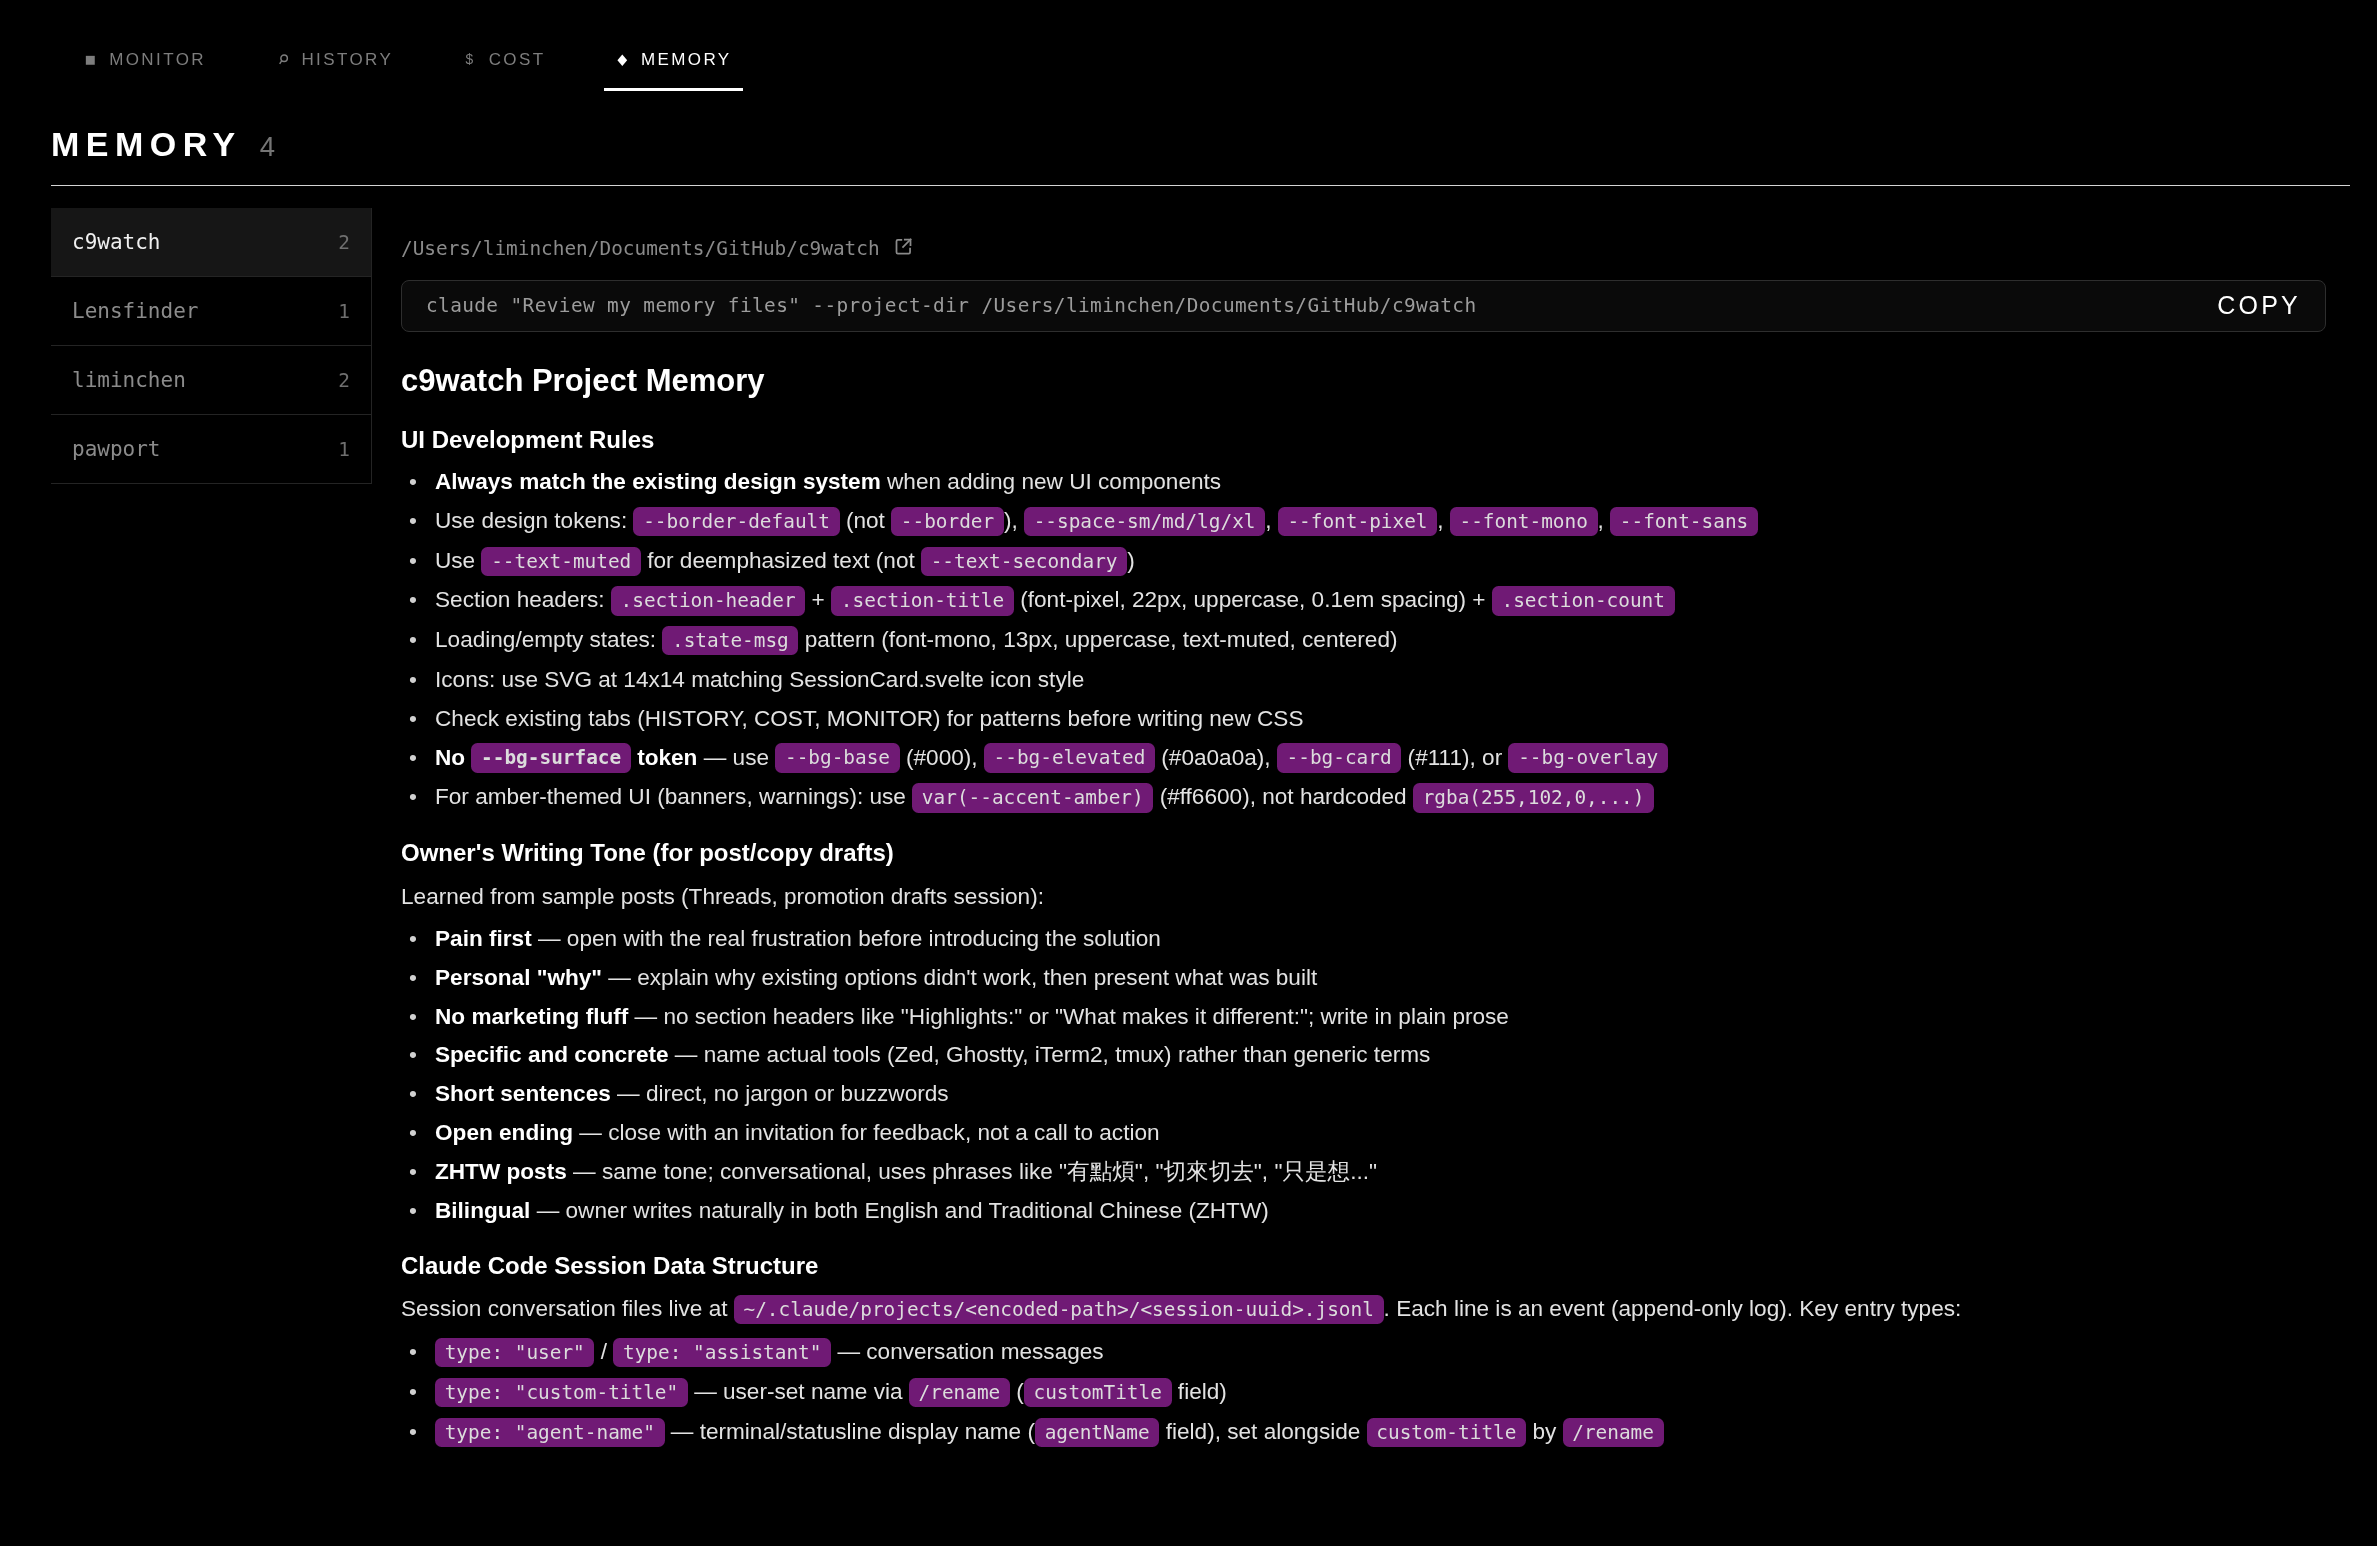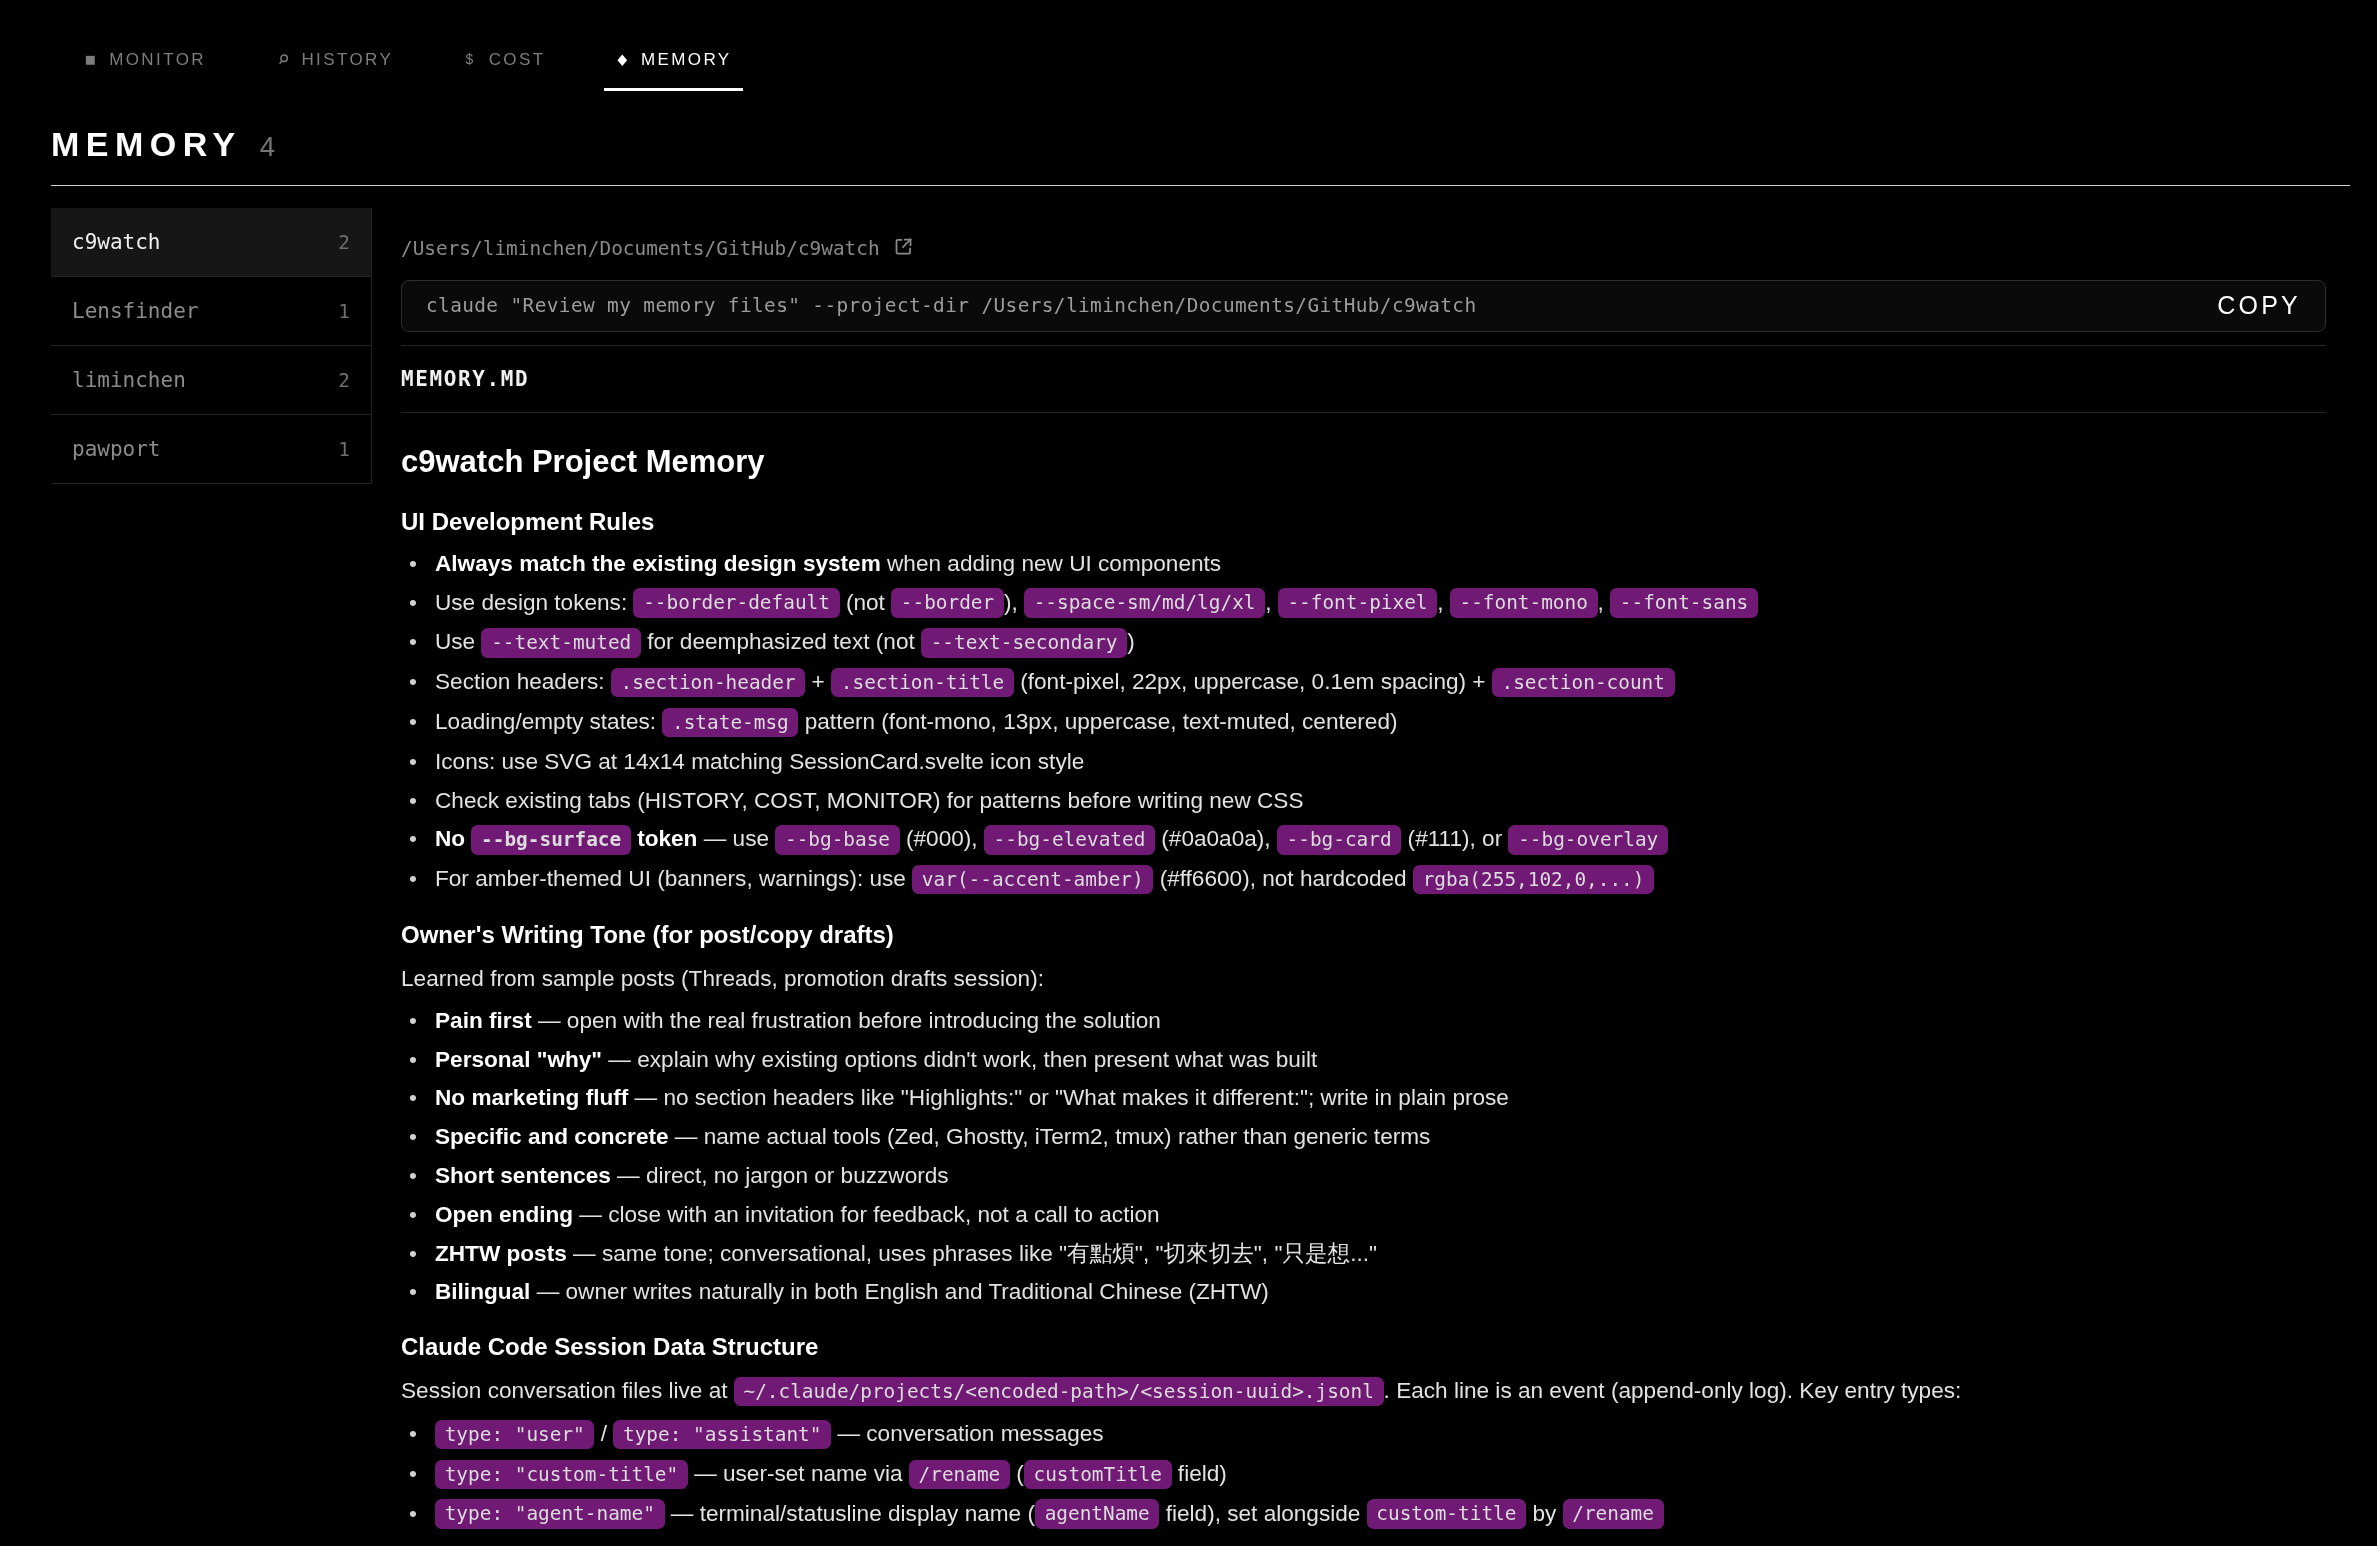--- a/index.html
+++ b/index.html
@@ -138,23 +138,20 @@
             <path d="M20 4 L11.5 12.5"></path>
           </svg>
         </span>
       </div>
 
       <div class="cmd-bar">
         <span class="cmd-text">claude "Review my memory files" --project-dir /Users/liminchen/Documents/GitHub/c9watch</span>
         <button class="copy-btn">COPY</button>
       </div>
 
-      <div class="file-header">
-        <span class="file-label">MEMORY.MD</span>
-      </div>
 
       <article class="doc">
           <h1>c9watch Project Memory</h1>
           <h3>UI Development Rules</h3>
           <ul>
             <li><span class="seg-bold">Always match the existing design system</span><span class="seg-text"> when adding new UI components</span></li>
             <li><span class="seg-text">Use design tokens: </span><span class="seg-code chip">--border-default</span><span class="seg-text"> (not </span><span class="seg-code chip">--border</span><span class="seg-text">), </span><span class="seg-code chip">--space-sm/md/lg/xl</span><span class="seg-text">, </span><span class="seg-code chip">--font-pixel</span><span class="seg-text">, </span><span class="seg-code chip">--font-mono</span><span class="seg-text">, </span><span class="seg-code chip">--font-sans</span></li>
             <li><span class="seg-text">Use </span><span class="seg-code chip">--text-muted</span><span class="seg-text"> for deemphasized text (not </span><span class="seg-code chip">--text-secondary</span><span class="seg-text">)</span></li>
             <li><span class="seg-text">Section headers: </span><span class="seg-code chip">.section-header</span><span class="seg-text"> + </span><span class="seg-code chip">.section-title</span><span class="seg-text"> (font-pixel, 22px, uppercase, 0.1em spacing) + </span><span class="seg-code chip">.section-count</span></li>
             <li><span class="seg-text">Loading/empty states: </span><span class="seg-code chip">.state-msg</span><span class="seg-text"> pattern (font-mono, 13px, uppercase, text-muted, centered)</span></li>

